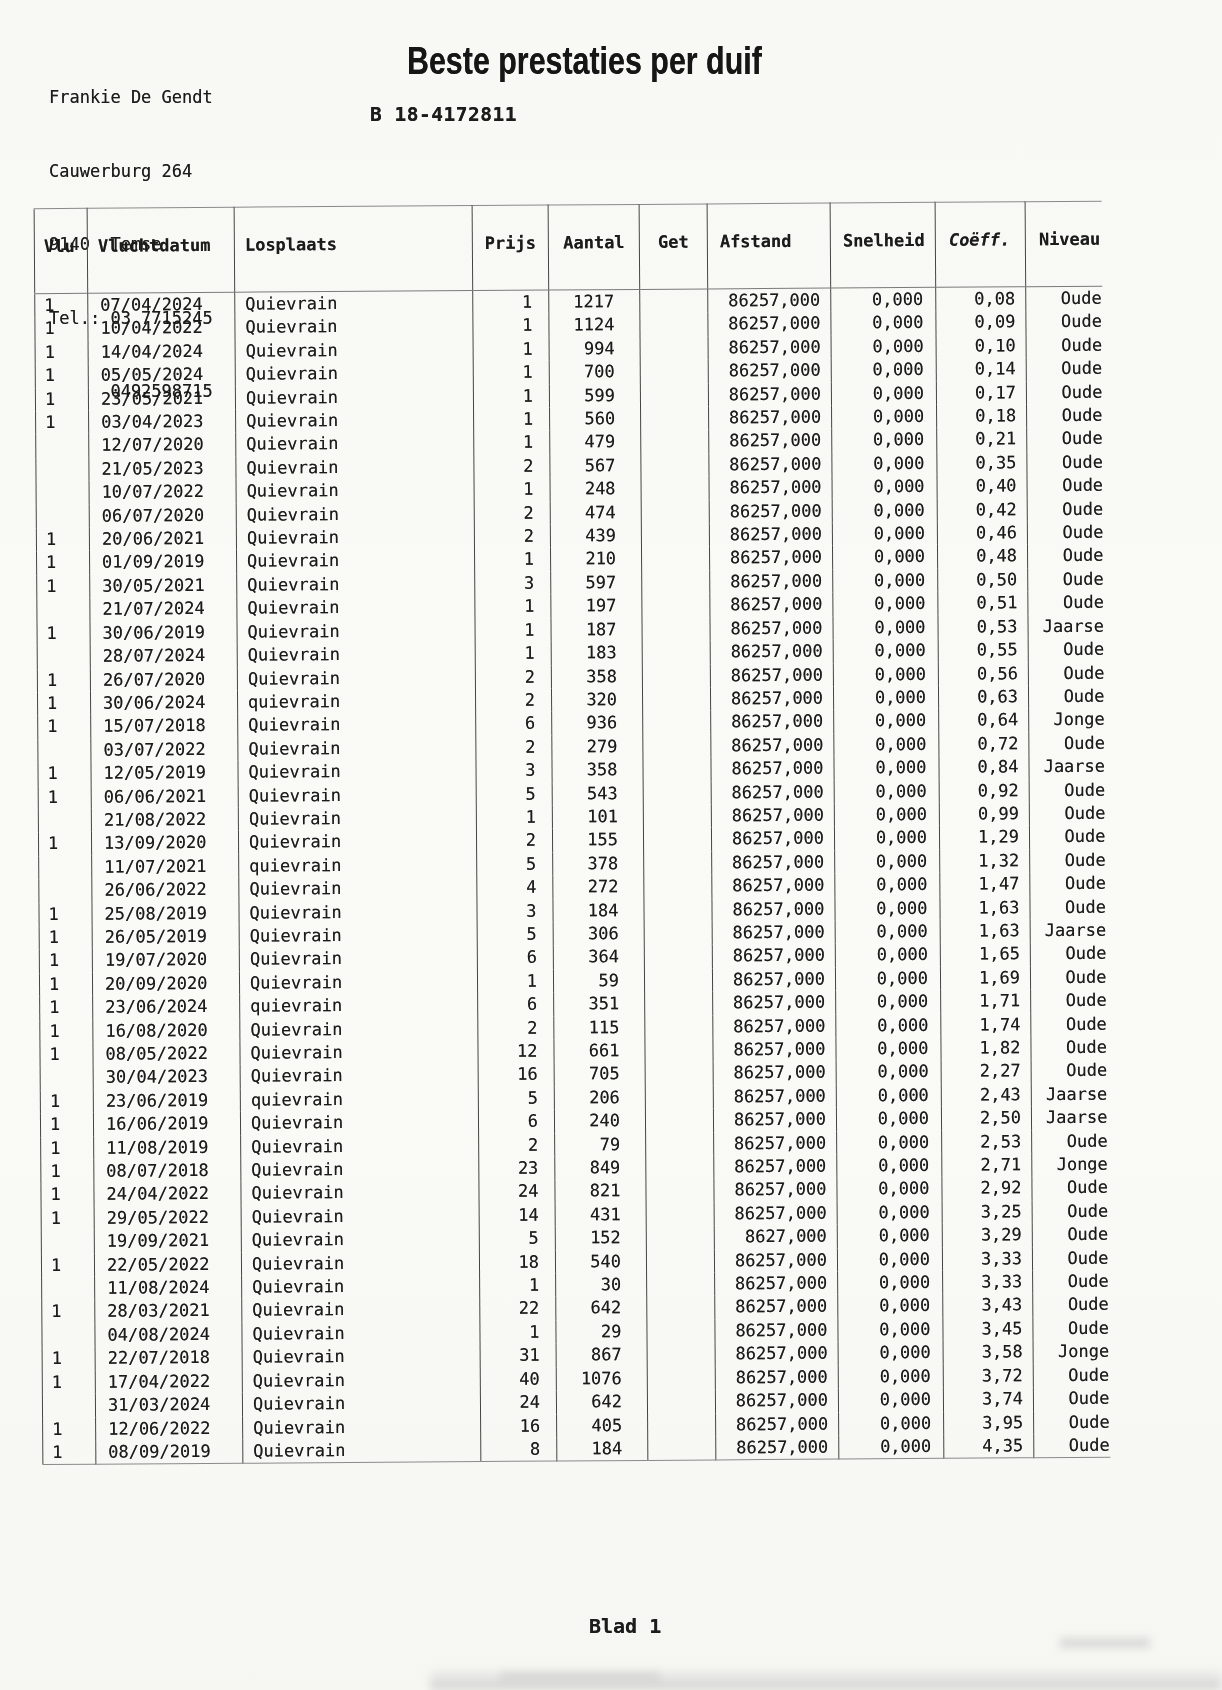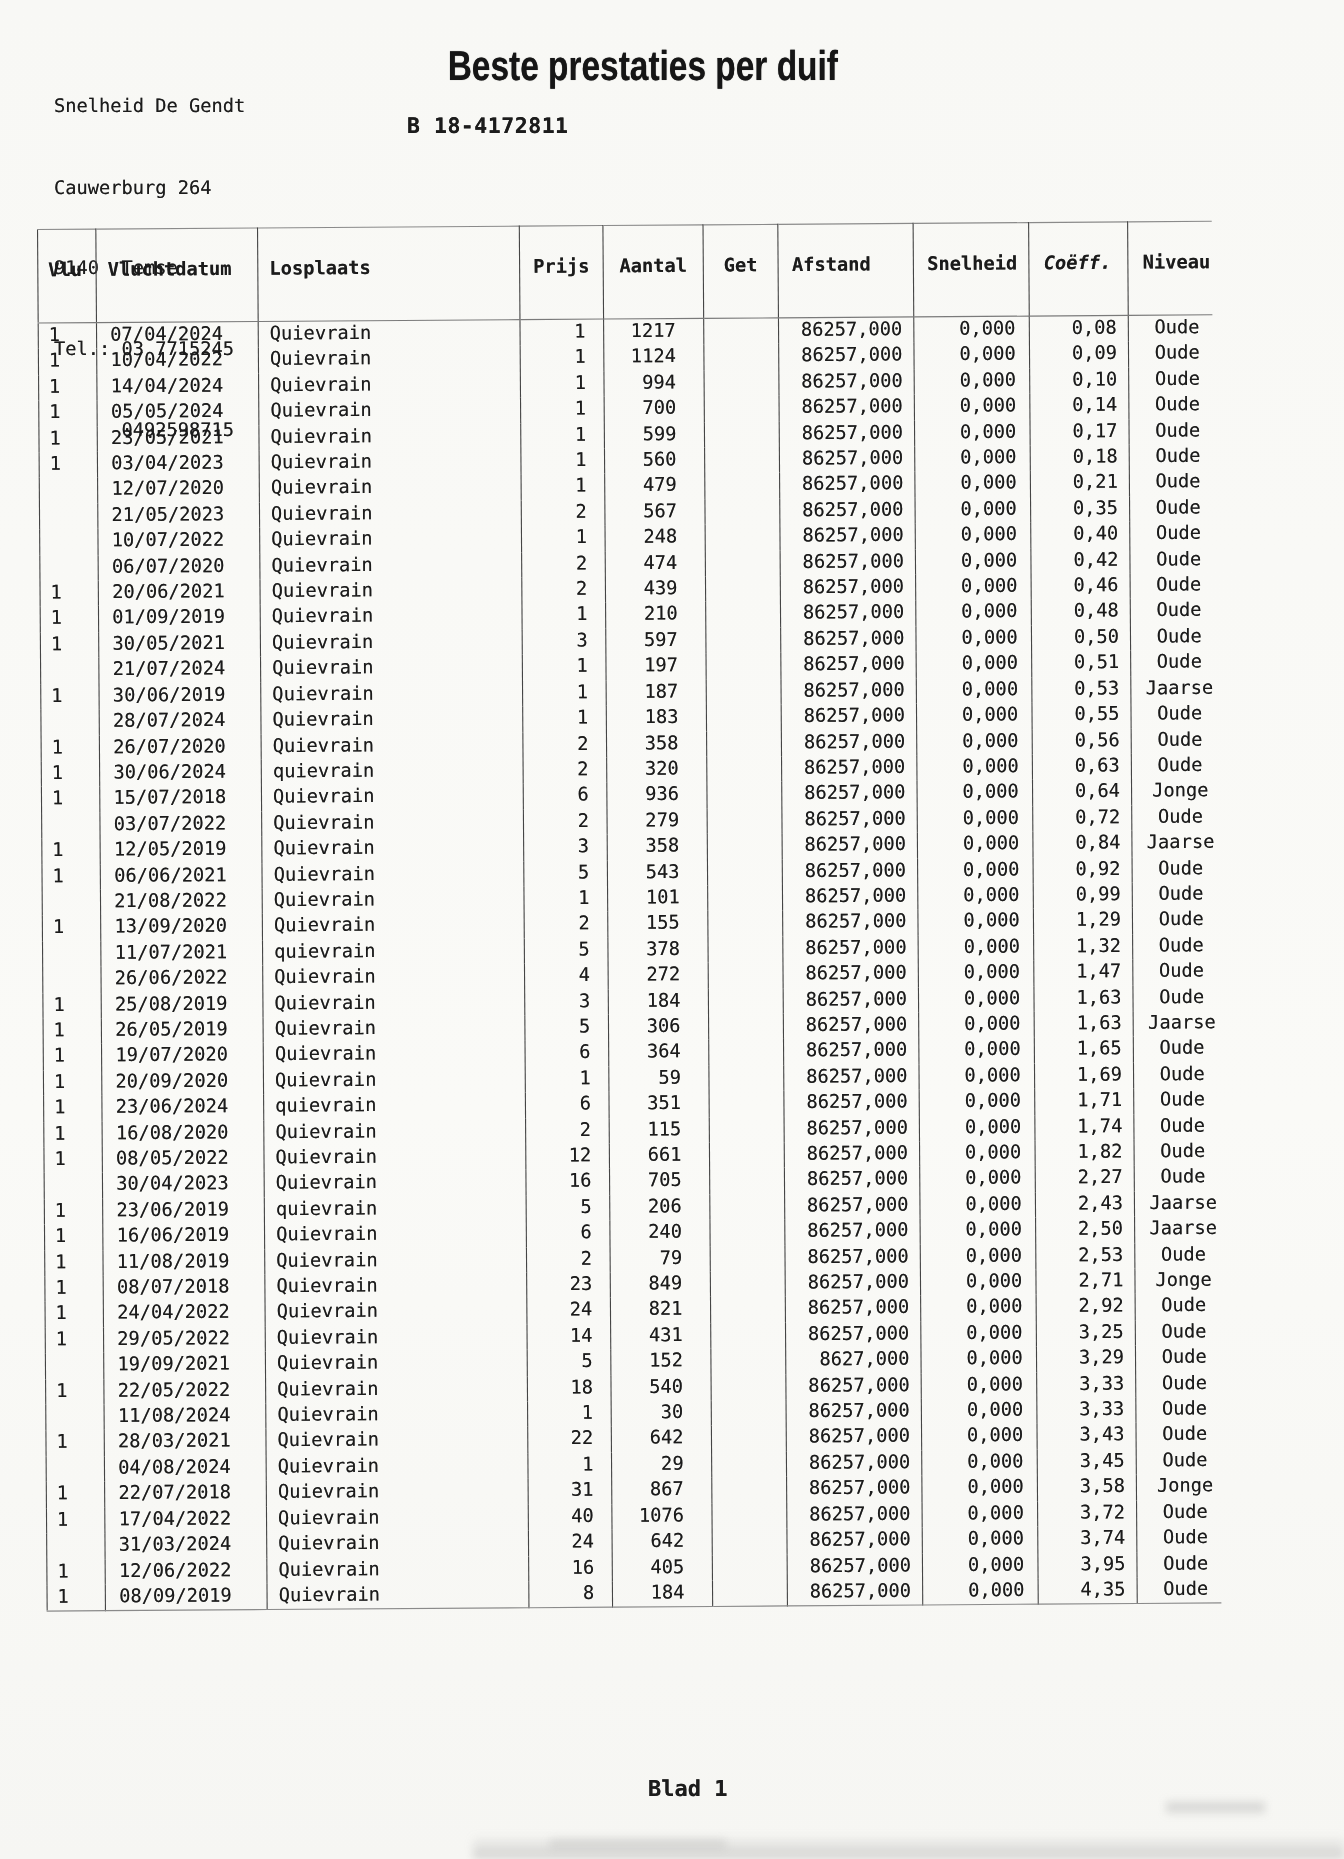--- a/index.html
+++ b/index.html
@@ -76,21 +76,21 @@
   
   tbody td:nth-child(1){text-align:left;padding-left:9px;}
   tbody td:nth-child(2){text-align:left;padding-left:12px;}
   tbody td:nth-child(3){text-align:left;padding-left:10px;}
   tbody td:nth-child(4){text-align:right;padding-right:16px;}
   tbody td:nth-child(5){text-align:right;padding-right:25px;}
   tbody td:nth-child(6){text-align:center;}
   tbody td:nth-child(7){text-align:right;padding-right:10px;}
   tbody td:nth-child(8){text-align:right;padding-right:12px;}
   tbody td:nth-child(9){text-align:right;padding-right:10px;}
-  tbody td:nth-child(10){text-align:center;padding-left:12px;}
+  tbody td:nth-child(10){text-align:right;padding-left:12px;}
 
   
   .footer{
     position:absolute;left:589px;top:1614px;
     font-size:20px;font-weight:700;
     text-shadow:0 0 .6px rgba(25,25,25,.7);
     text-align:center;
   }
 
   
@@ -107,21 +107,21 @@
     position:absolute;left:500px;top:1672px;width:160px;height:8px;
     background:rgba(140,140,140,.2);filter:blur(4px);pointer-events:none;
   }
 </style>
 </head>
 <body>
 
 <div class="page">
 
   <div class="sender">
-    <div>Snelheid De Gendt</div>
+    <div>Frankie De Gendt</div>
     <div>Cauwerburg 264</div>
     <div>9140  Temse</div>
     <div>Tel.: 03 7715245</div>
     <div>      0492598715</div>
   </div>
 
   <div class="title">Beste prestaties per duif</div>
 
   <div class="ring">B 18-4172811</div>
 

